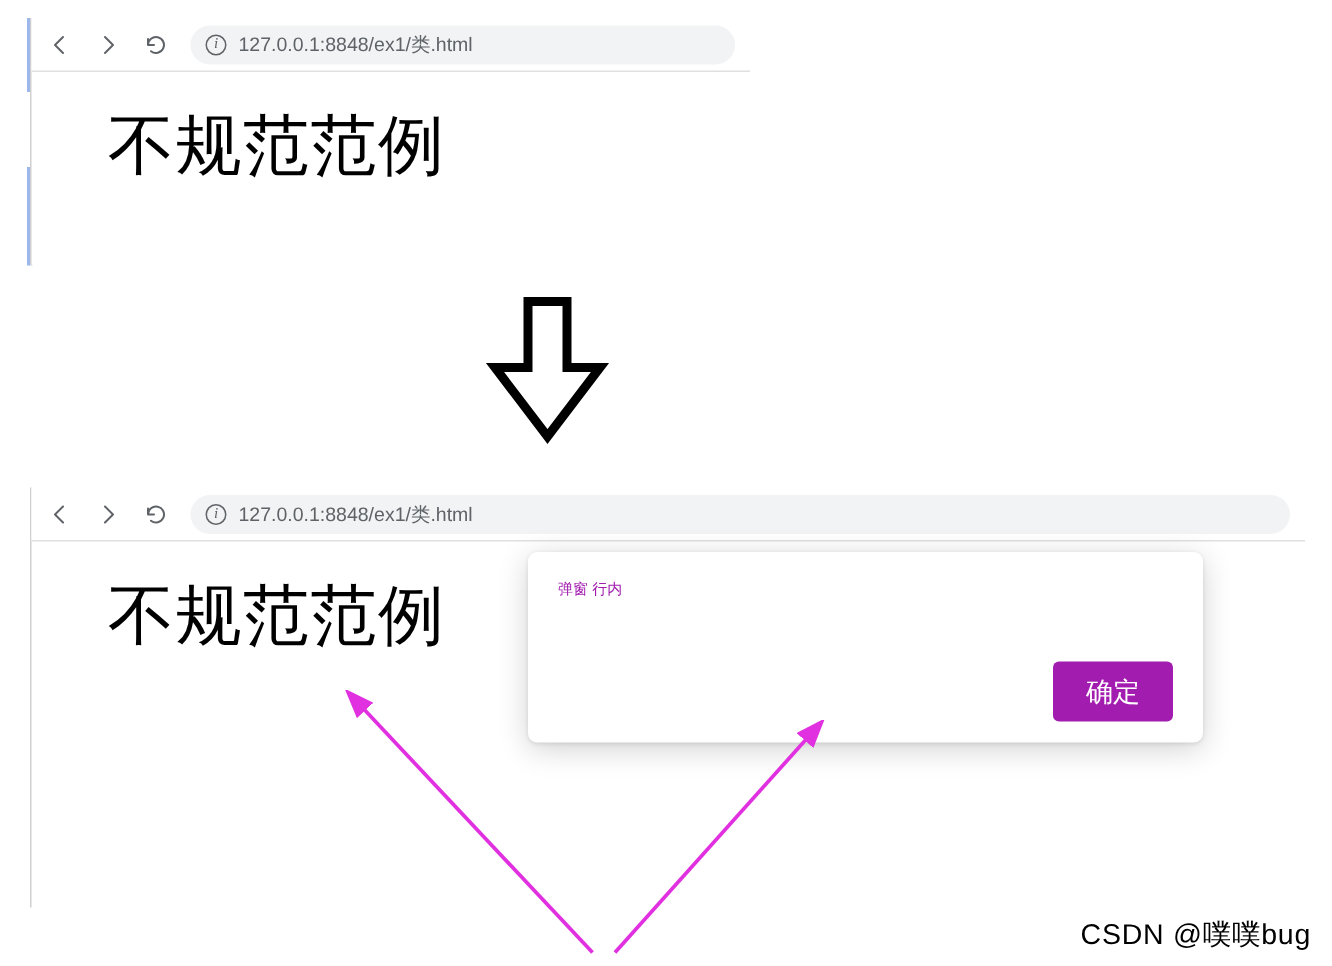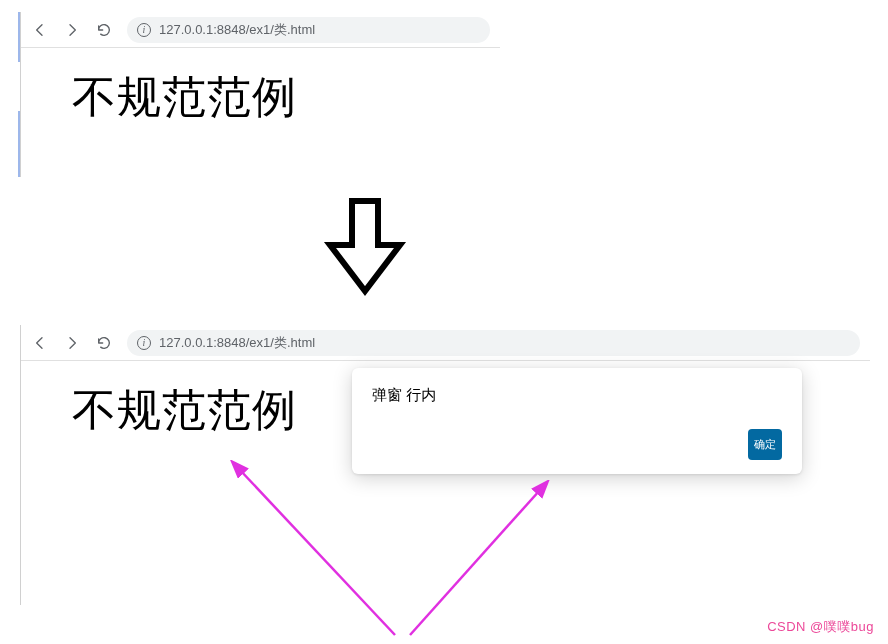--- a/index.html
+++ b/index.html
@@ -93,44 +93,44 @@
       border-radius: 6px;
       box-shadow: 0 4px 20px rgba(0,0,0,0.18), 0 1px 3px rgba(0,0,0,0.1);
       padding: 18px 20px 14px 20px;
     }
     .dialog-title {
       font-size: 14px;
       color: #202124;
       margin-bottom: 12px;
     }
     .dialog-msg {
-      font-size: 15px;
-      color: #000000;
-      margin-bottom: 24px;
+      font-size: 10px;
+      color: #a21caf;
+      margin-bottom: 41px;
     }
     .dialog-actions {
       display: flex;
       justify-content: flex-end;
     }
     .ok-btn {
-      background: #0369a1;
+      background: #a21caf;
       color: #fff;
       border: none;
       border-radius: 4px;
-      padding: 8px 6px;
-      font-size: 11px;
+      padding: 8px 22px;
+      font-size: 18px;
       cursor: pointer;
     }
     .pink-arrow { position: absolute; }
     .watermark {
       position: absolute;
       right: 14px;
       bottom: 8px;
-      font-size: 13px;
-      color: #ec4899;
+      font-size: 19px;
+      color: #000000;
       letter-spacing: 0.5px;
     }
   </style>
 </head>
 <body>
 
 <div class="left-edge"></div>
 <div class="browser-frame frame-top">
   <div class="toolbar">
     <div class="nav-btn">

